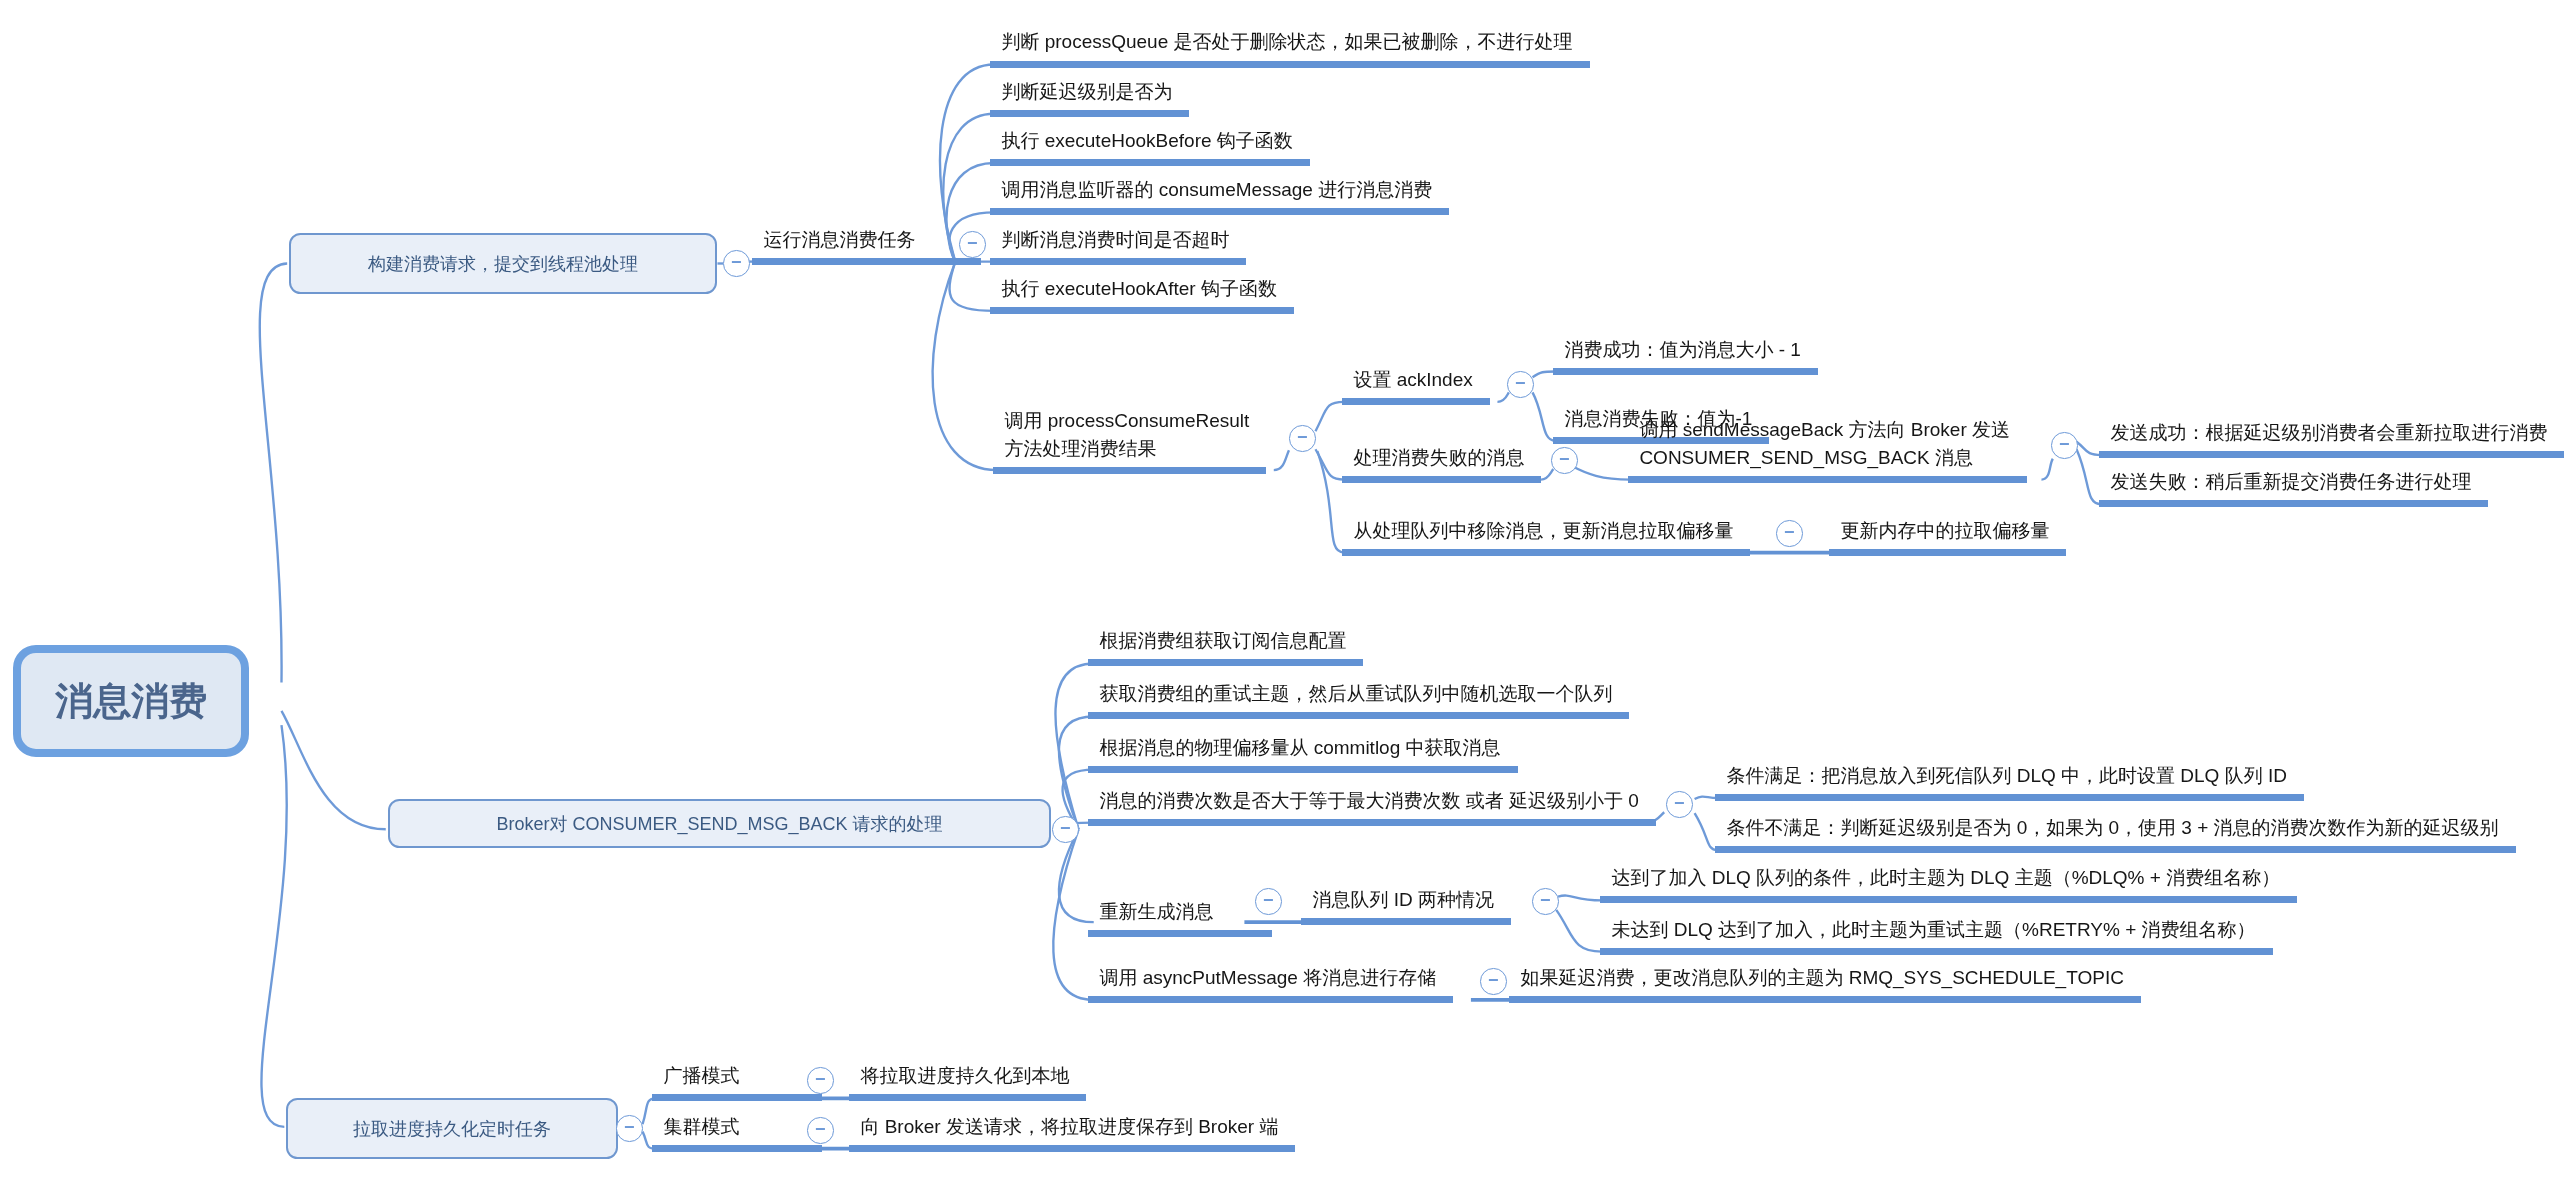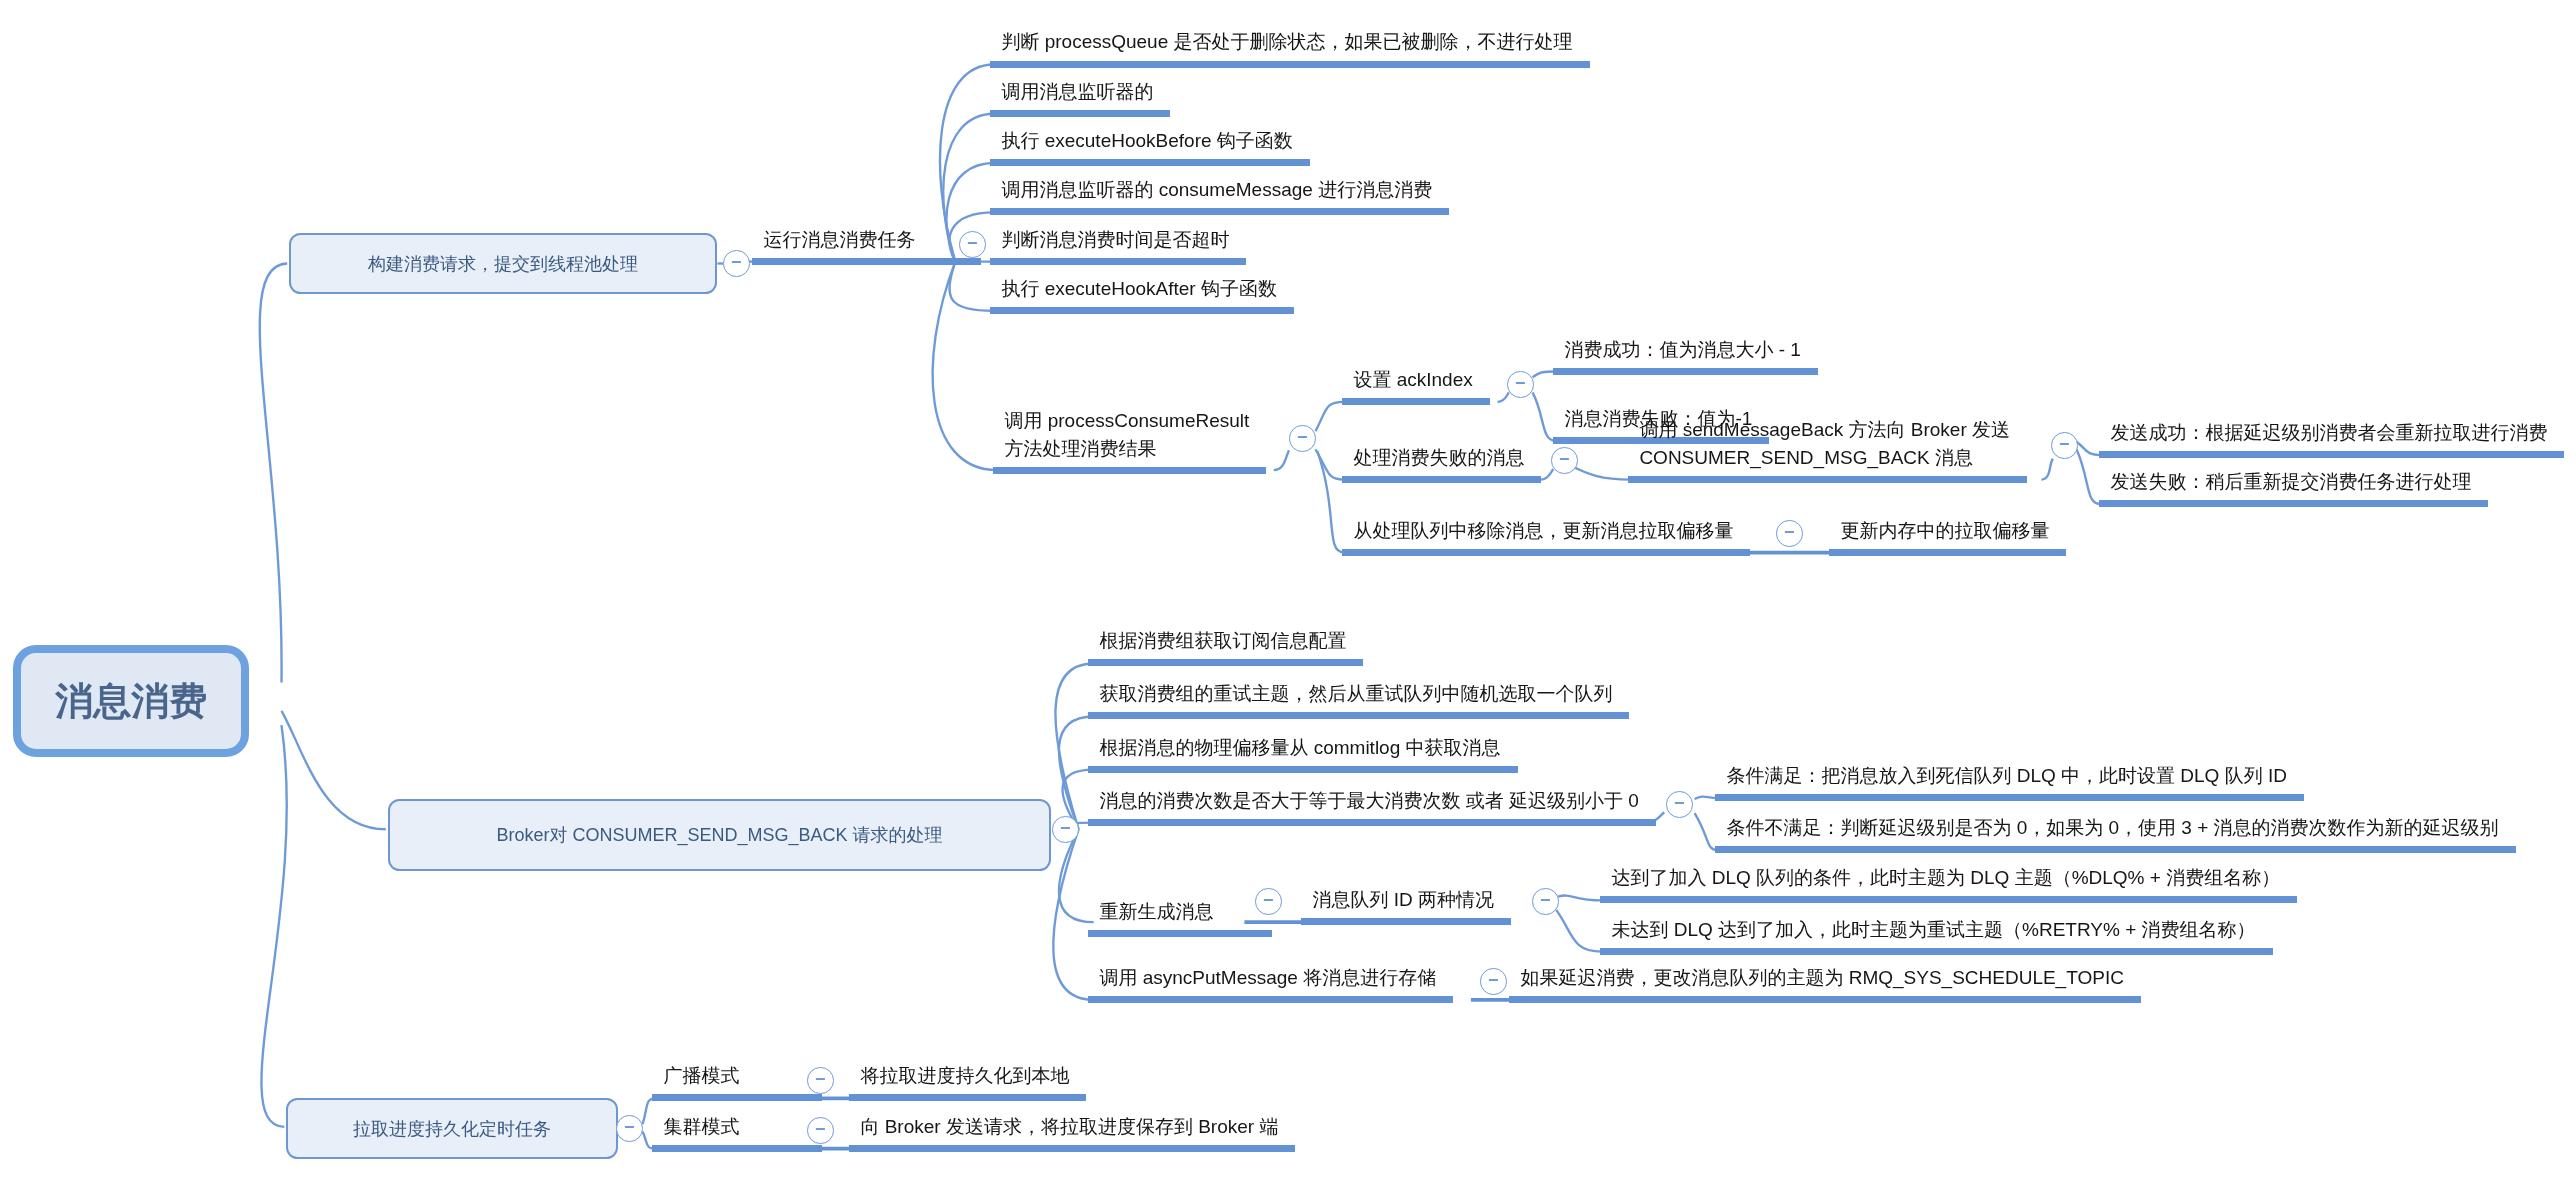--- a/index.html
+++ b/index.html
@@ -96,26 +96,26 @@
     <path class="bridge" d="M 1552 1055 L 1594 1055"></path>
 
     <path d="M 678 1186 C 684 1168, 680 1159, 692 1159"></path>
     <path d="M 678 1194 C 684 1206, 680 1212, 692 1212"></path>
     <path class="bridge" d="M 838 1159 L 898 1159"></path>
     <path class="bridge" d="M 838 1212 L 898 1212"></path>
   </svg>
 
   <div class="box root" style="left:13.3px;top:645px;width:236px;height:112px">消息消费</div>
   <div class="box" style="left:289px;top:233px;width:428px;height:61px">构建消费请求，提交到线程池处理</div>
-  <div class="box" style="left:388px;top:799px;width:663px;height:72px">Broker对 CONSUMER_SEND_MSG_BACK 请求的处理</div>
+  <div class="box" style="left:388px;top:799px;width:663px;height:49px">Broker对 CONSUMER_SEND_MSG_BACK 请求的处理</div>
   <div class="box" style="left:286px;top:1098px;width:332px;height:61px">拉取进度持久化定时任务</div>
 
   <div class="leaf minw212" style="left:752px;top:226px">运行消息消费任务</div>
   <div class="leaf" style="left:990px;top:28.4px">判断 processQueue 是否处于删除状态，如果已被删除，不进行处理</div>
-  <div class="leaf" style="left:990px;top:78px">调用消息监听器的</div>
+  <div class="leaf" style="left:990px;top:78px">判断延迟级别是否为</div>
   <div class="leaf" style="left:990px;top:127px">执行 executeHookBefore 钩子函数</div>
   <div class="leaf" style="left:990px;top:176px">调用消息监听器的 consumeMessage 进行消息消费</div>
   <div class="leaf" style="left:990px;top:226px">判断消息消费时间是否超时</div>
   <div class="leaf" style="left:990px;top:275px">执行 executeHookAfter 钩子函数</div>
 
   <div class="leaf" style="left:993px;top:407px">
     <span class="l">调用 processConsumeResult</span>
     <span class="l">方法处理消费结果</span>
   </div>
 

